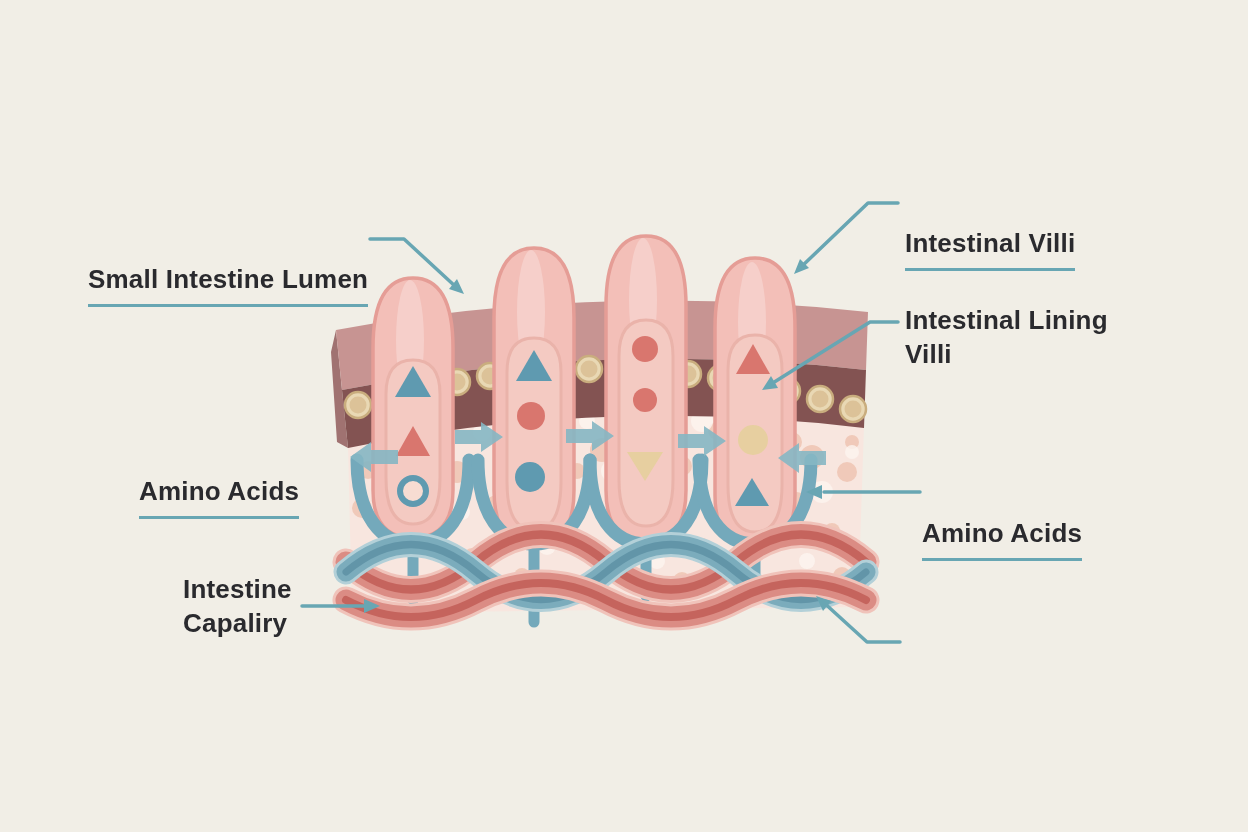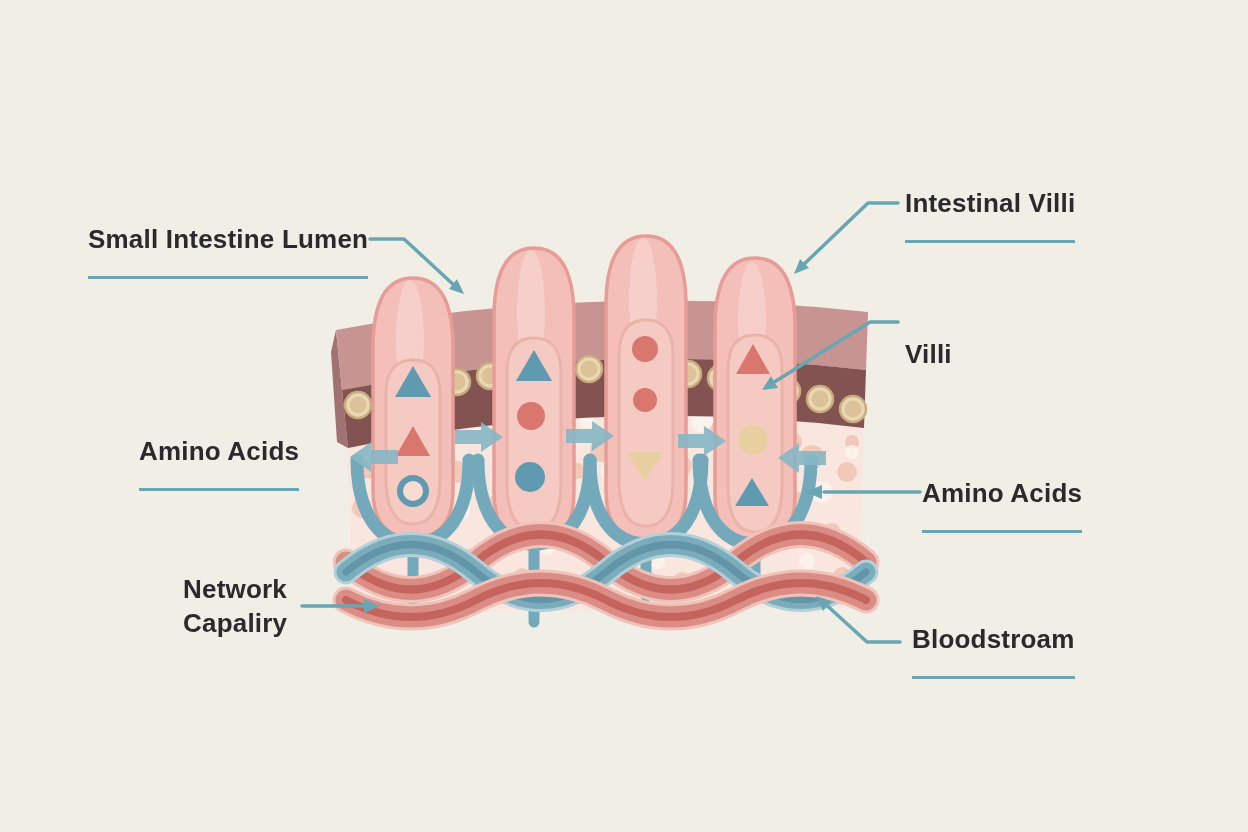--- a/index.html
+++ b/index.html
@@ -17,21 +17,22 @@
     font-size: 26px;
     font-weight: 600;
     letter-spacing: 0.2px;
     color: #2a2a2e;
     line-height: 34px;
     white-space: nowrap;
   }
   .label .ul {
     display: inline-block;
     border-bottom: 3px solid #68a6b3;
-    padding-bottom: 20px;
+    padding-bottom: 8px;
+    margin-top: 40px;
   }
 </style>
 </head>
 <body bgcolor="#f1eee6">
 
 <div class="stage">
 
 <svg class="diagram" width="1248" height="832" viewBox="0 0 1248 832">
 
   <path d="M348,446 Q600,394 864,426 L858,607 L352,613 Z" fill="#f8e6df"></path>
@@ -231,34 +232,31 @@
 
 <div class="label" style="left:88px; top:222px;text-align:right;">
   <span class="ul">Small Intestine Lumen</span>
 </div>
 
 <div class="label" style="left:905px; top:186px;">
   <span class="ul">Intestinal Villi</span>
 </div>
 
 <div class="label" style="left:905px; top:303px;">
-  <br>
+  <span>Intestinal Lining</span><br>
   <span>Villi</span>
 </div>
 
 <div class="label" style="left:139px; top:434px;">
   <span class="ul">Amino Acids</span>
 </div>
 
 <div class="label" style="left:922px; top:476px;">
   <span class="ul">Amino Acids</span>
 </div>
 
 <div class="label" style="left:183px; top:572px;">
-  <span>Network</span><br>
+  <span>Intestine</span><br>
   <span>Capaliry</span>
 </div>
 
-<div class="label" style="left:912px; top:622px;">
-  <span class="ul">Bloodstroam</span>
-</div>
 
 </div>
 
 </body></html>

